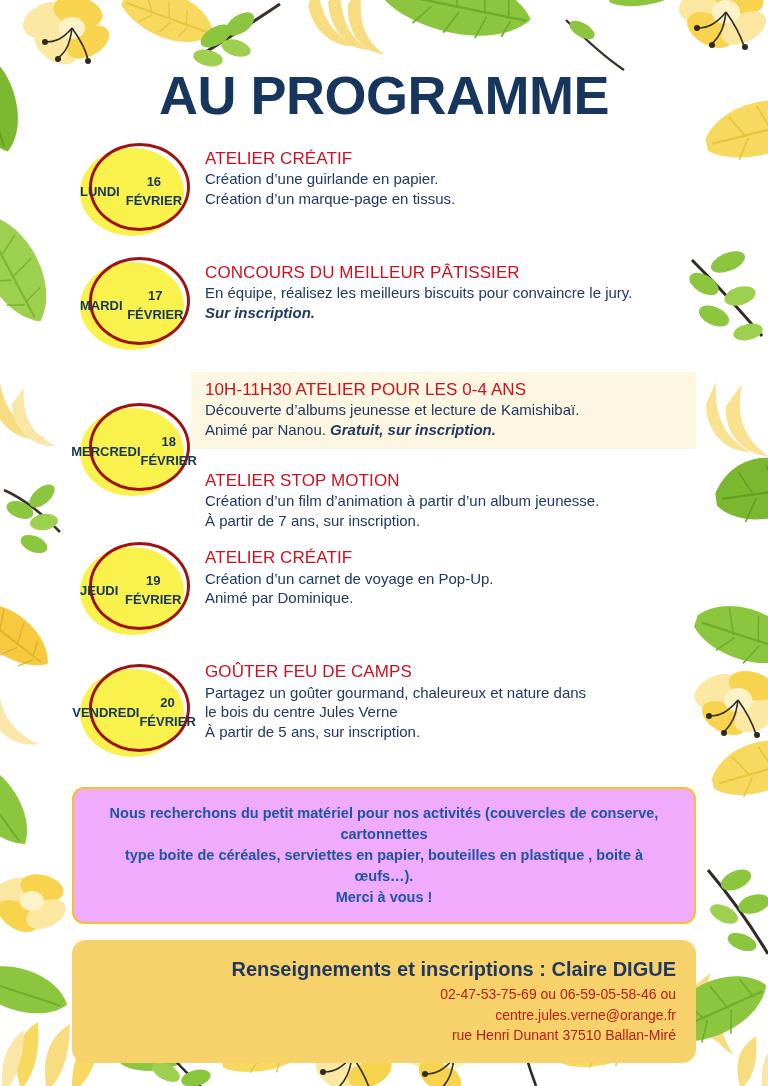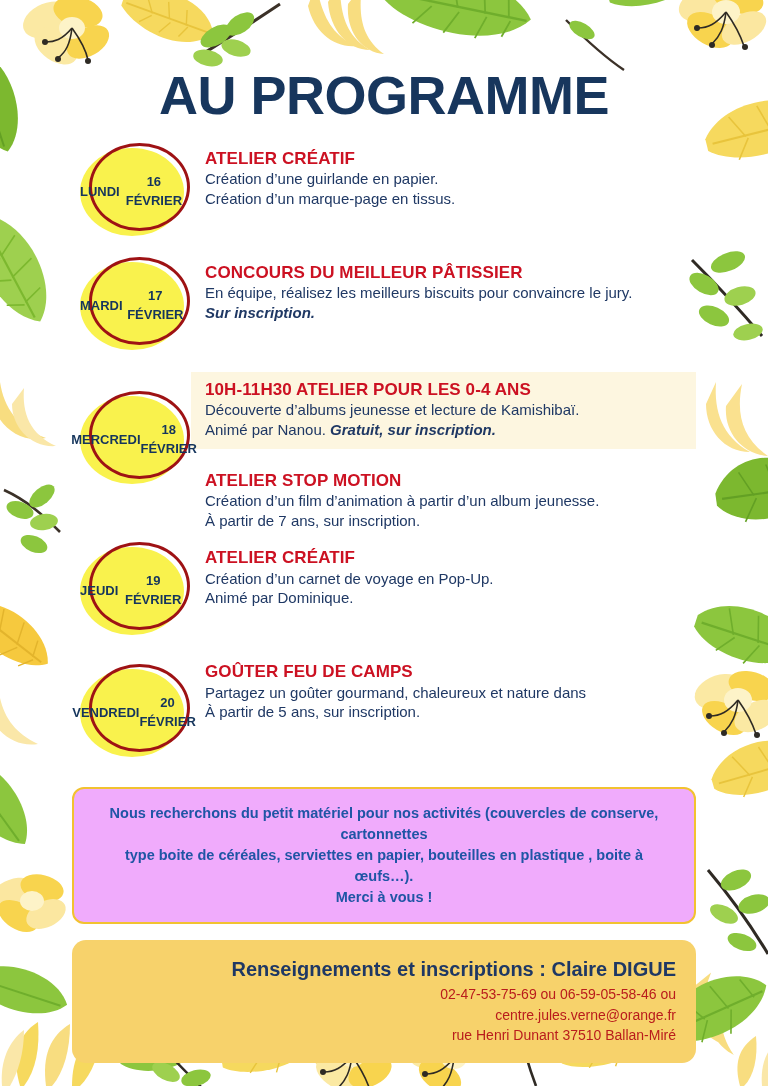--- a/index.html
+++ b/index.html
@@ -108,21 +108,21 @@
   }
 
   .body-col {
     flex: 1;
     padding-right: 80px;
   }
 
   .ev-title {
     color: #cc1122;
     font-size: 17px;
-    font-weight: bold;
+    font-weight: normal;
     letter-spacing: 0.1px;
     line-height: 1.25;
   }
   .ev-line {
     color: #1f3864;
     font-size: 15px;
     line-height: 1.33;
   }
   .ev-line.bold { font-weight: normal; }
   .ev-line.bolditalic { font-weight: bold; font-style: italic; }
@@ -486,21 +486,21 @@
           <div>
             <div class="ev-title">CONCOURS DU MEILLEUR PÂTISSIER</div>
             <div class="ev-line">En équipe, réalisez les meilleurs biscuits pour convaincre le jury.</div>
             <div class="ev-line bolditalic">Sur inscription.</div>
           </div>
         </div>
       </div>
 
       <div class="row" id="row-mercredi">
         <div class="badge-col">
-          <div class="badge" style="top:24px">
+          <div class="badge" style="top:36px">
             <div class="disc"></div>
             <div class="ring"></div>
             <div class="btxt">
               <span>MERCREDI</span>
               <span>18 FÉVRIER</span>
             </div>
           </div>
         </div>
         <div class="body-col">
           <div class="highlight-box">
@@ -544,20 +544,21 @@
             <div class="btxt">
               <span>VENDREDI</span>
               <span>20 FÉVRIER</span>
             </div>
           </div>
         </div>
         <div class="body-col">
           <div>
             <div class="ev-title">GOÛTER FEU DE CAMPS</div>
             <div class="ev-line">Partagez un goûter gourmand, chaleureux et nature dans</div>
+            <div class="ev-line">le bois du centre Jules Verne</div>
             <div class="ev-line bold">À partir de 5 ans, sur inscription.</div>
           </div>
         </div>
       </div>
 
     </div>
 
     <div class="notice-box">
       <div class="notice-line">Nous recherchons du petit matériel pour nos activités (couvercles de conserve, cartonnettes</div>
       <div class="notice-line">type boite de céréales, serviettes en papier, bouteilles en plastique , boite à œufs…).</div>

